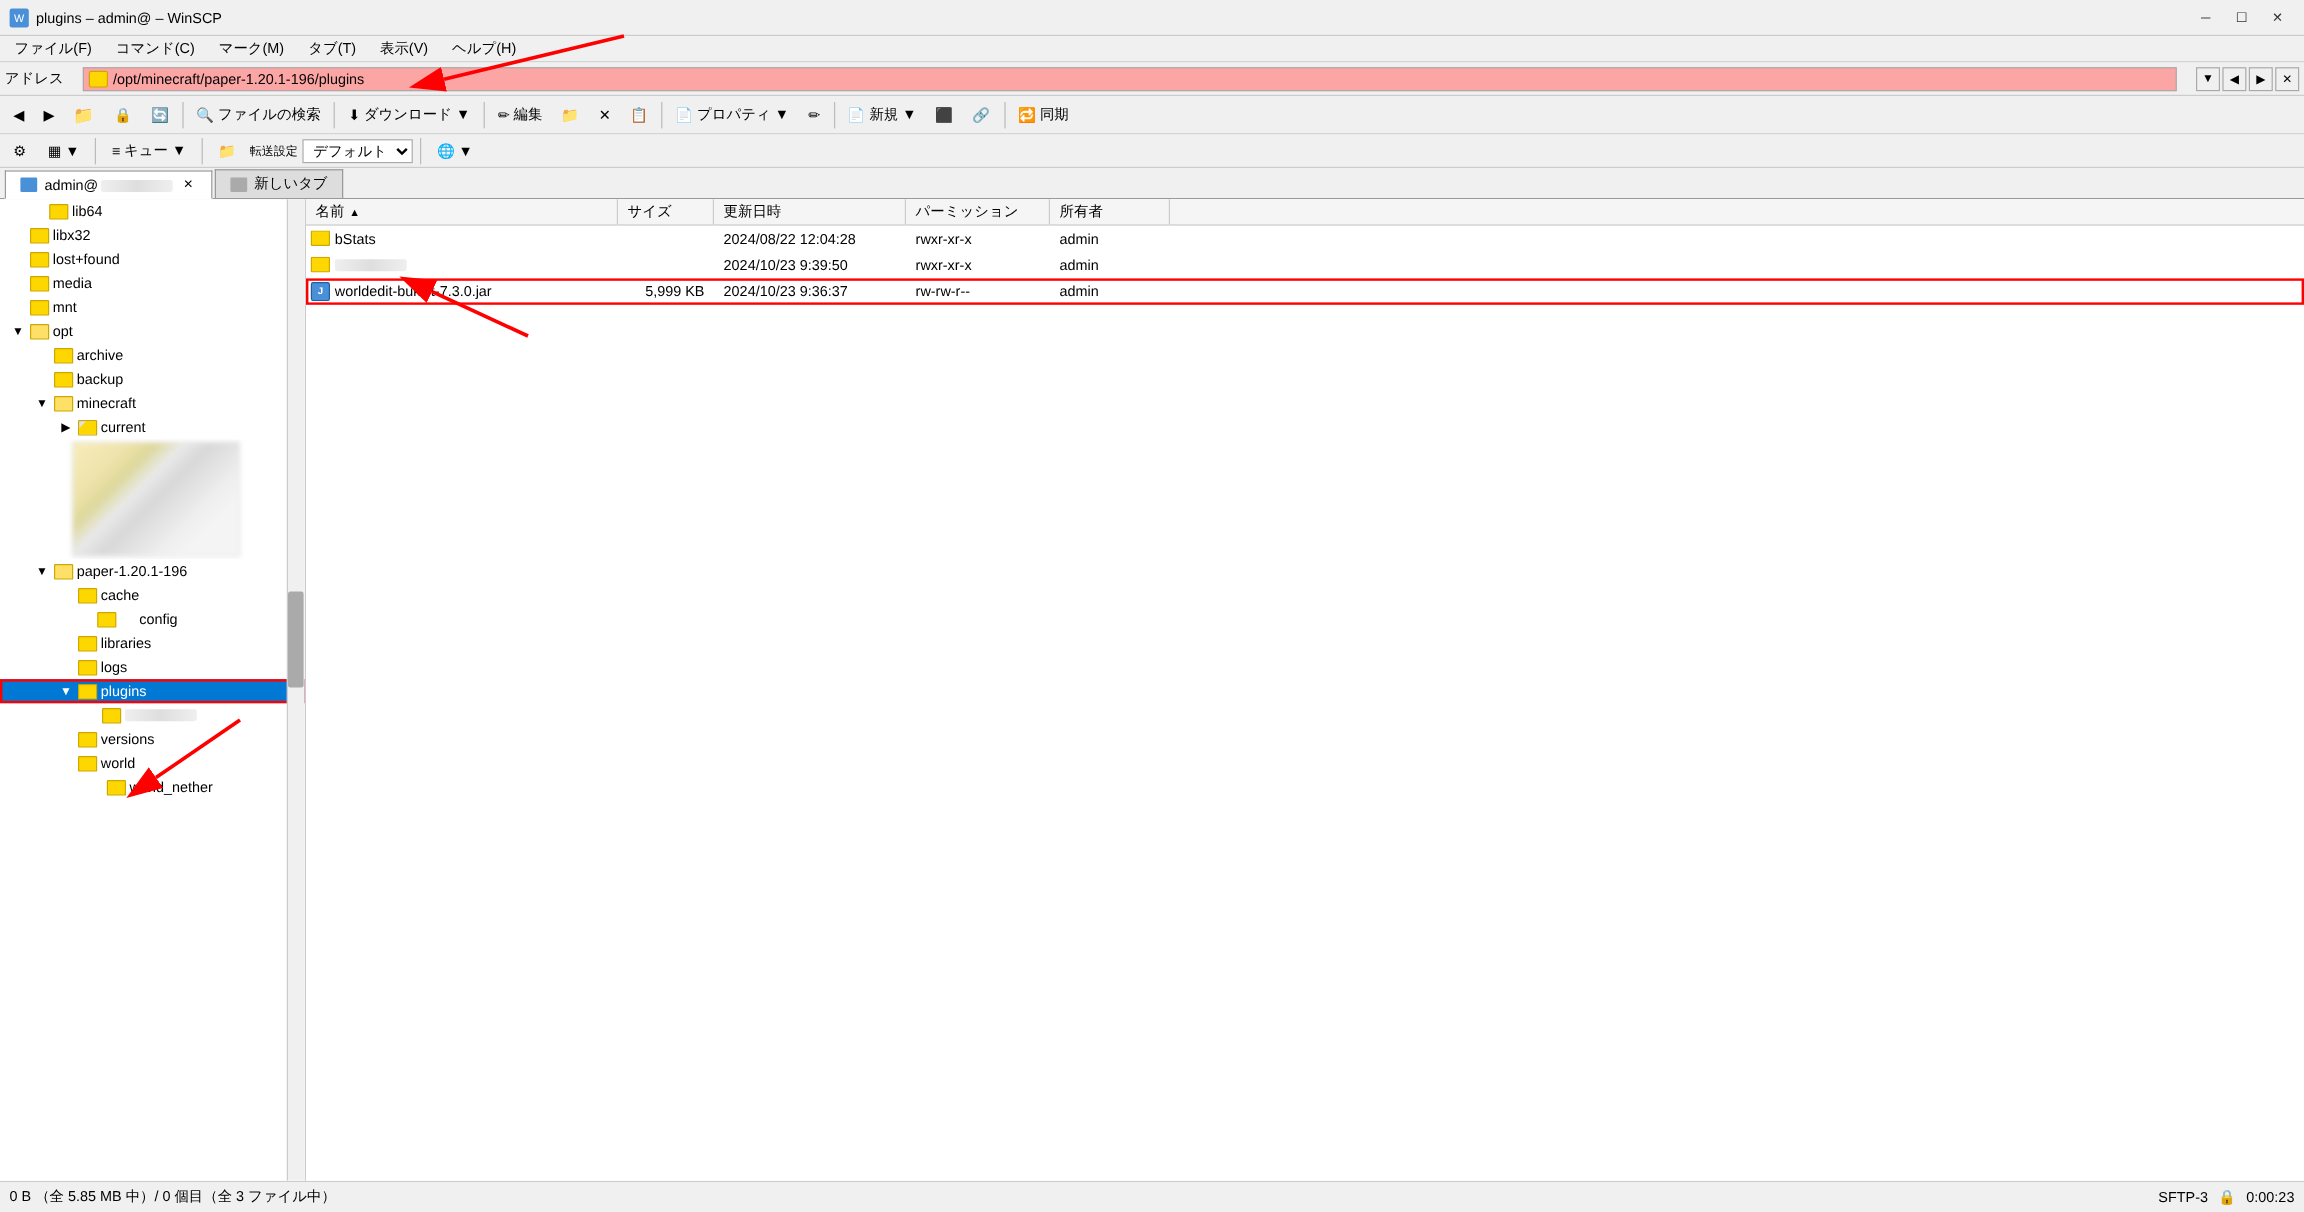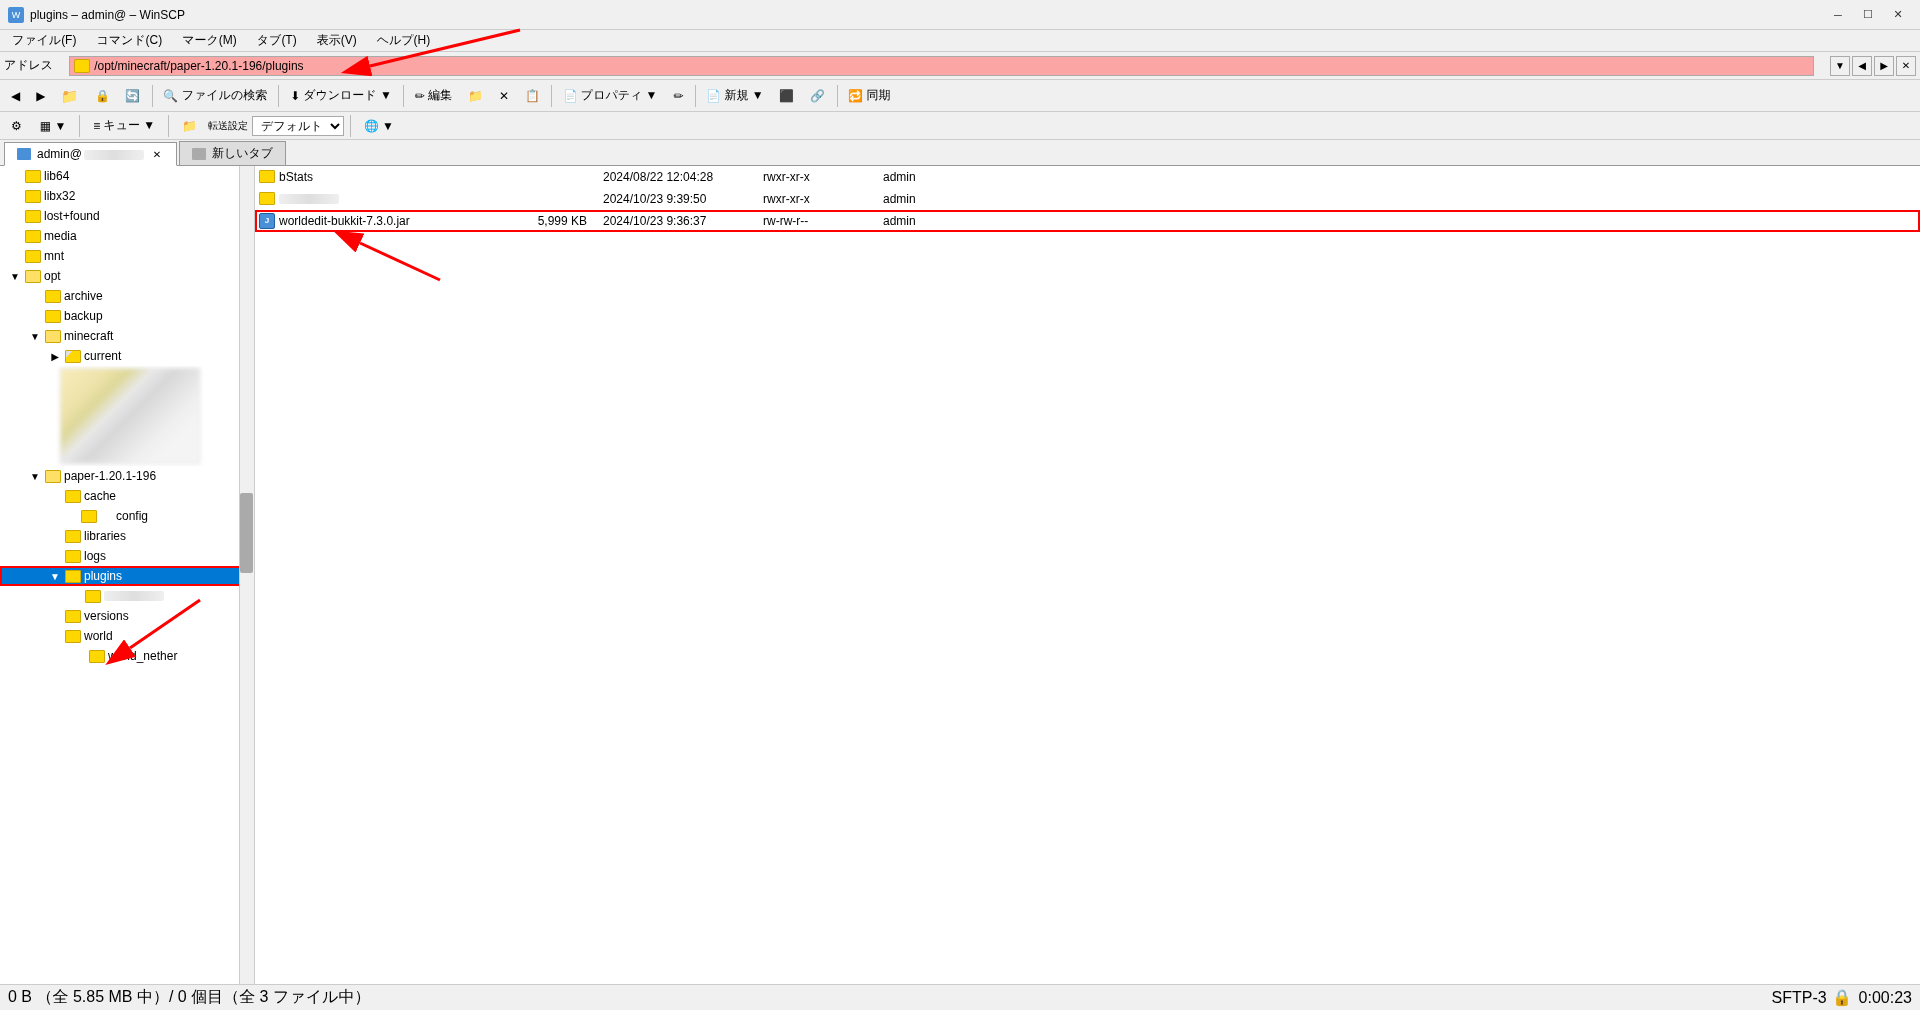--- a/index.html
+++ b/index.html
@@ -406,21 +406,21 @@
 
     
     .status-bar {
       background: #f0f0f0;
       height: 26px;
       display: flex;
       align-items: center;
       justify-content: space-between;
       padding: 0 8px;
       border-top: 1px solid #ccc;
-      font-size: 16px;
+      font-size: 12px;
     }
     .status-left { display: flex; gap: 4px; }
     .status-right { display: flex; align-items: center; gap: 8px; }
     .lock-icon {
       width: 16px;
       height: 16px;
       display: flex;
       align-items: center;
       justify-content: center;
     }
@@ -572,21 +572,21 @@
   <div class="tab">
     <span style="width:14px;height:12px;background:#aaa;border-radius:1px;display:inline-block;"></span>
     <span>新しいタブ</span>
   </div>
 </div>
 
 <div class="main-area">
 
   <div class="left-pane">
 
-    <div class="tree-item" style="padding-left:8px;">
+    <div class="tree-item" style="padding-left:24px;">
       <span class="tree-toggle"></span>
       <span class="tree-folder-icon"></span>
       <span>lib64</span>
     </div>
 
     <div class="tree-item" style="padding-left:8px;">
       <span class="tree-toggle"></span>
       <span class="tree-folder-icon"></span>
       <span>libx32</span>
     </div>
@@ -703,20 +703,38 @@
       <span>world_nether</span>
     </div>
 
     <div class="scrollbar-track">
       <div class="scrollbar-thumb"></div>
     </div>
   </div>
 
   <div class="right-pane">
 
+    <div class="file-list-header">
+      <div class="col-header" style="width:260px;">
+        <span>名前</span>
+        <span class="col-sort-arrow">▲</span>
+      </div>
+      <div class="col-header" style="width:80px;">
+        <span>サイズ</span>
+      </div>
+      <div class="col-header" style="width:160px;">
+        <span>更新日時</span>
+      </div>
+      <div class="col-header" style="width:120px;">
+        <span>パーミッション</span>
+      </div>
+      <div class="col-header" style="width:100px;">
+        <span>所有者</span>
+      </div>
+    </div>
 
     <div class="file-list-body">
 
       <div class="file-row">
         <div class="file-name-cell">
           <span class="file-icon-folder"></span>
           <span>bStats</span>
         </div>
         <div class="file-size-cell"></div>
         <div class="file-date-cell">2024/08/22 12:04:28</div>

